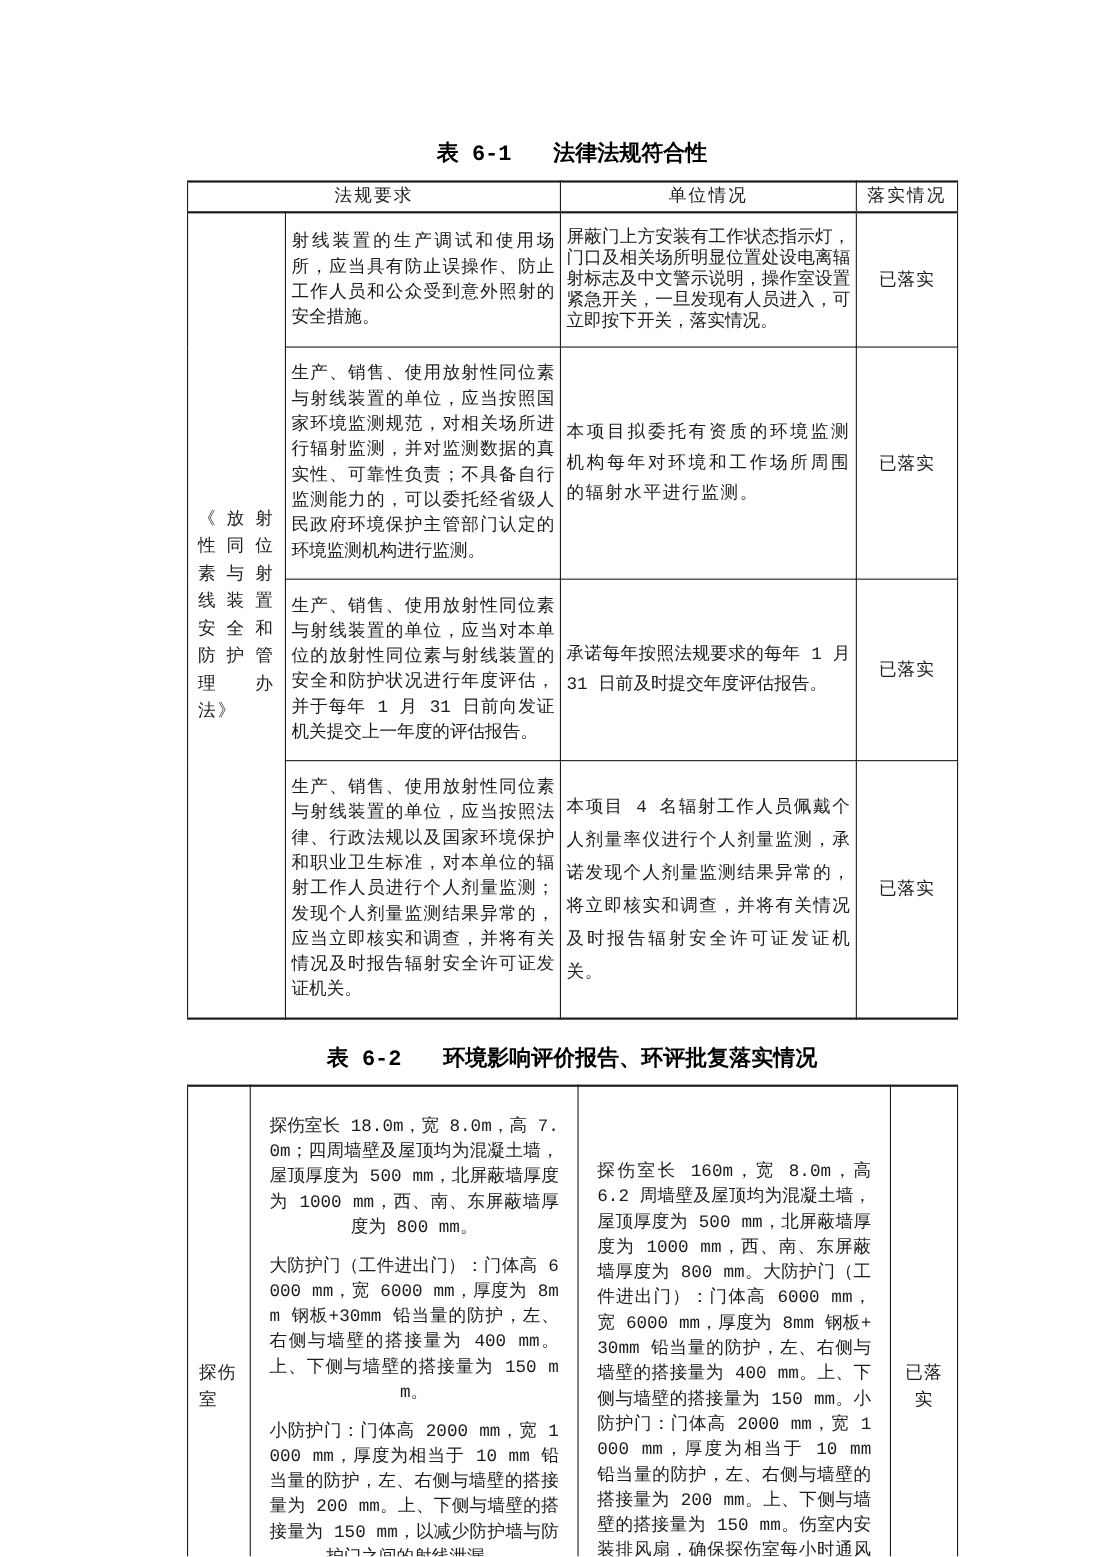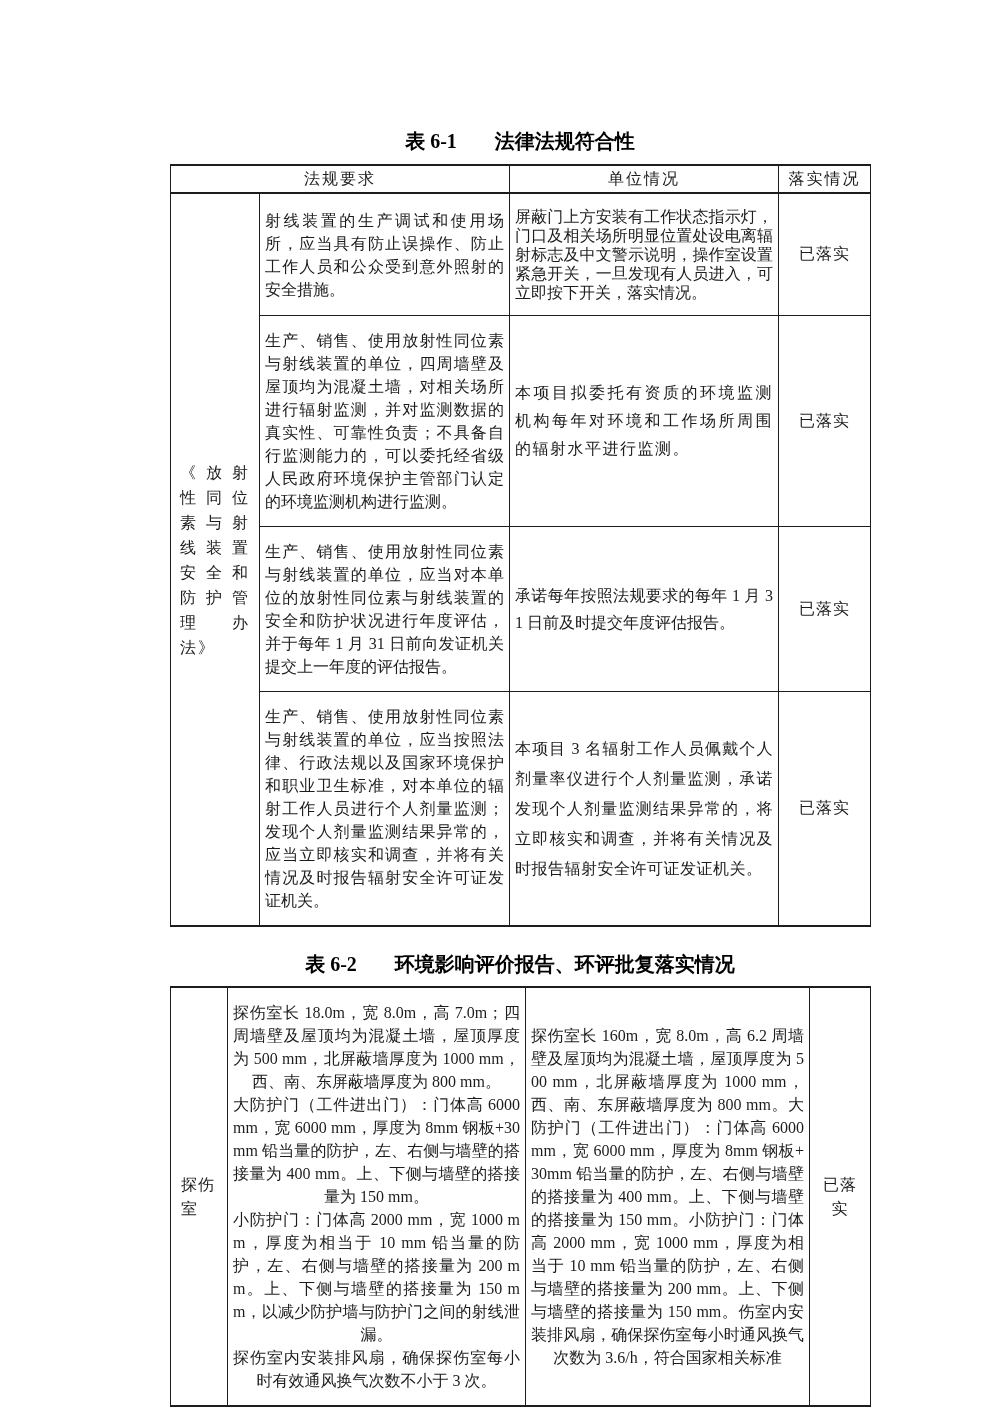--- a/index.html
+++ b/index.html
@@ -6,21 +6,21 @@
     margin: 0;
     padding: 0;
     background: #ffffff;
   }
   .page {
     position: relative;
     width: 992px;
     height: 1415px;
     background: #ffffff;
     color: #1c1c1c;
-    font-family: Liberation Serif, serif;
+    font-family: Liberation Mono, monospace;
     overflow: hidden;
   }
   .content {
     width: 700px;
     margin-left: 170px;
     padding-top: 128px;
   }
   .caption {
     text-align: center;
     font-size: 20px;
@@ -82,21 +82,21 @@
 
   
   .item-cell { padding: 0; }
   .item-name { width: 36px; margin: 0 auto; line-height: 24px; letter-spacing: 1px; }
   .content-cell, .constr-cell {
     vertical-align: middle;
     line-height: 23px;
     padding: 3px 7px;
   }
   .content-cell p, .constr-cell p {
-    margin: 0;
+    margin: 12px;
     text-align: justify;
     text-align-last: center;
   }
   .status-narrow { padding: 0; text-align: center; }
   .status-narrow .status-wrap { width: 34px; margin: 0 auto; line-height: 24px; }
 
   .page-number {
     text-align: center;
     margin-top: 21px;
     font-size: 10px;
@@ -128,32 +128,32 @@
         </tr>
         <tr style="height:110px">
           <td rowspan="4" class="law-cell">
             <div class="law-name">《放射性同位素与射线装置安全和防护管理办法》</div>
           </td>
           <td class="req-cell">射线装置的生产调试和使用场所，应当具有防止误操作、防止工作人员和公众受到意外照射的安全措施。</td>
           <td class="unit-cell unit-r1">屏蔽门上方安装有工作状态指示灯，门口及相关场所明显位置处设电离辐射标志及中文警示说明，操作室设置紧急开关，一旦发现有人员进入，可立即按下开关，落实情况。</td>
           <td class="status-cell">已落实</td>
         </tr>
         <tr style="height:170px">
-          <td class="req-cell">生产、销售、使用放射性同位素与射线装置的单位，四周墙壁及屋顶均为混凝土墙，对相关场所进行辐射监测，并对监测数据的真实性、可靠性负责；不具备自行监测能力的，可以委托经省级人民政府环境保护主管部门认定的环境监测机构进行监测。</td>
+          <td class="req-cell">生产、销售、使用放射性同位素与射线装置的单位，应当按照国家环境监测规范，对相关场所进行辐射监测，并对监测数据的真实性、可靠性负责；不具备自行监测能力的，可以委托经省级人民政府环境保护主管部门认定的环境监测机构进行监测。</td>
           <td class="unit-cell unit-r2">本项目拟委托有资质的环境监测机构每年对环境和工作场所周围的辐射水平进行监测。</td>
           <td class="status-cell">已落实</td>
         </tr>
         <tr style="height:135px">
           <td class="req-cell">生产、销售、使用放射性同位素与射线装置的单位，应当对本单位的放射性同位素与射线装置的安全和防护状况进行年度评估，并于每年 1 月 31 日前向发证机关提交上一年度的评估报告。</td>
           <td class="unit-cell unit-r3">承诺每年按照法规要求的每年 1 月 31 日前及时提交年度评估报告。</td>
           <td class="status-cell">已落实</td>
         </tr>
         <tr style="height:184px">
           <td class="req-cell">生产、销售、使用放射性同位素与射线装置的单位，应当按照法律、行政法规以及国家环境保护和职业卫生标准，对本单位的辐射工作人员进行个人剂量监测；发现个人剂量监测结果异常的，应当立即核实和调查，并将有关情况及时报告辐射安全许可证发证机关。</td>
-          <td class="unit-cell unit-r4">本项目 3 名辐射工作人员佩戴个人剂量率仪进行个人剂量监测，承诺发现个人剂量监测结果异常的，将立即核实和调查，并将有关情况及时报告辐射安全许可证发证机关。</td>
+          <td class="unit-cell unit-r4">本项目 4 名辐射工作人员佩戴个人剂量率仪进行个人剂量监测，承诺发现个人剂量监测结果异常的，将立即核实和调查，并将有关情况及时报告辐射安全许可证发证机关。</td>
           <td class="status-cell">已落实</td>
         </tr>
       </tbody>
     </table>
 
     <div class="caption caption-2">
       <span class="cap-label">表 6-2</span><span>环境影响评价报告、环评批复落实情况</span>
     </div>
 
     <table class="doc-table t2">

